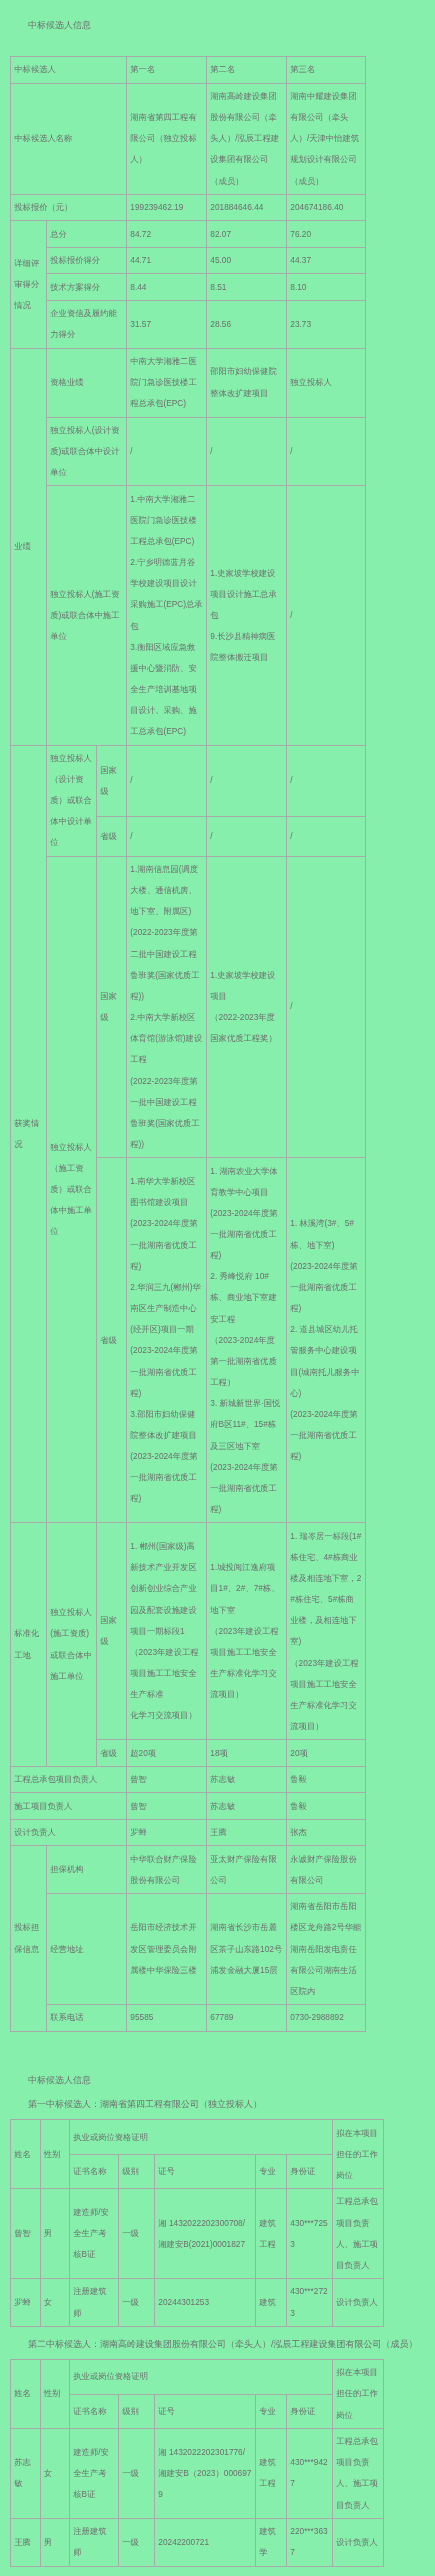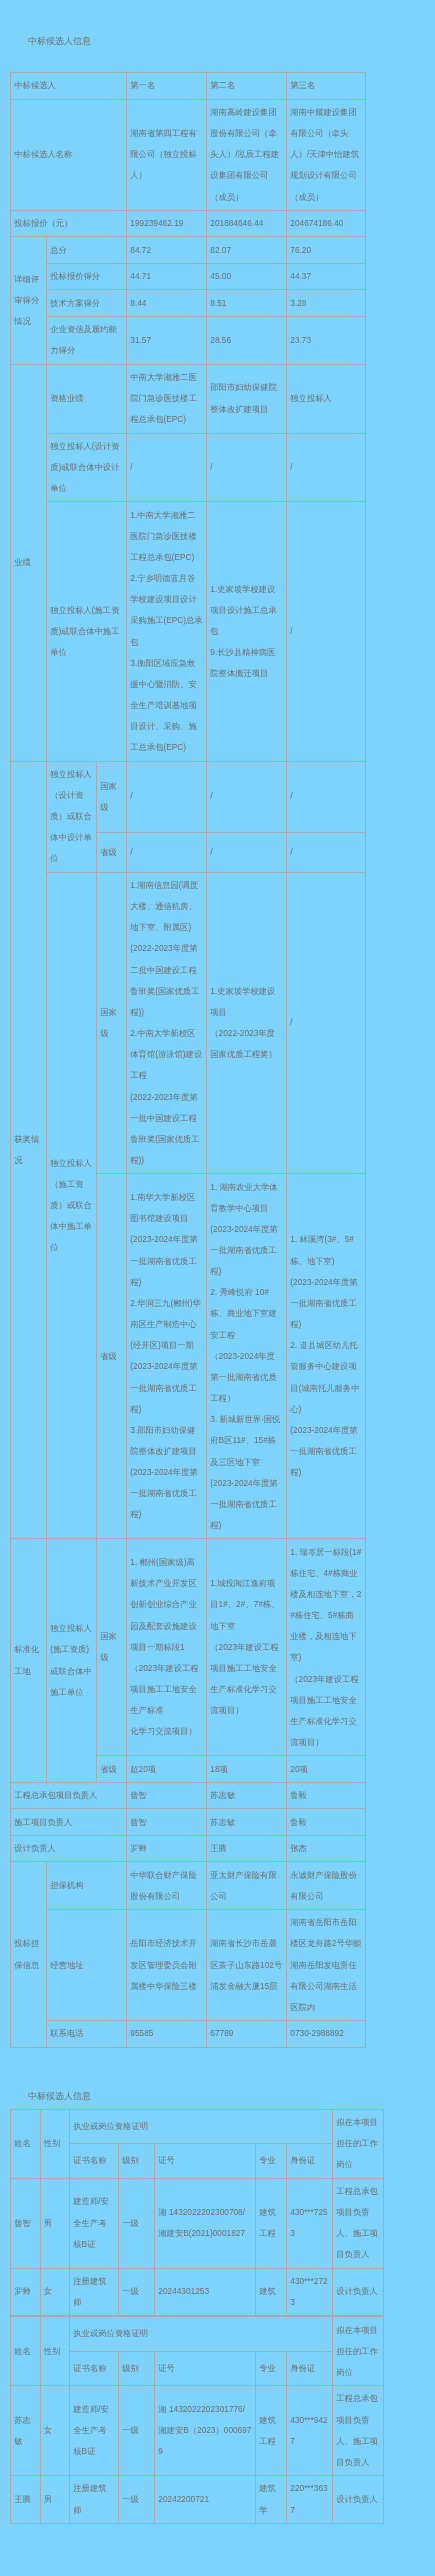--- a/index.html
+++ b/index.html
@@ -6,22 +6,22 @@
   body{
     background:#fbfbfb;
     color:#6e6e6e;
     font-family:"Liberation Sans","DejaVu Sans",sans-serif;
     font-size:8.3px;
   }
   .doc{
     width:436px;
     min-height:2576px;
     box-sizing:border-box;
-    padding-top:26px;
-    background:#7dd3fc;
+    padding-top:10px;
+    background:#86efac;
   }
   .section-title{
     margin:7.8px 0 5.6px 28px;
     font-size:9px;
     line-height:1.6;
     color:#6e6e6e;
   }
   .candidate-title{
     margin:10px 0 7.8px 28px;
     font-size:9px;
@@ -92,21 +92,21 @@
     <tr>
       <td colspan="2">投标报价得分</td>
       <td>44.71</td>
       <td>45.00</td>
       <td>44.37</td>
     </tr>
     <tr>
       <td colspan="2">技术方案得分</td>
       <td>8.44</td>
       <td>8.51</td>
-      <td>3.28</td>
+      <td>8.10</td>
     </tr>
     <tr>
       <td colspan="2">企业资信及履约能力得分</td>
       <td>31.57</td>
       <td>28.56</td>
       <td>23.73</td>
     </tr>
 
     <tr>
       <td rowspan="3">业绩</td>
@@ -231,20 +231,21 @@
       <td colspan="2">联系电话</td>
       <td>95585</td>
       <td>67789</td>
       <td>0730-2988892</td>
     </tr>
   </tbody>
     </table>
 
   <div class="section-title gap-lg">中标候选人信息</div>
 
+  <div class="candidate-title">第一中标候选人：湖南省第四工程有限公司（独立投标人）</div>
   <table class="t-person">
     <colgroup>
       <col style="width:29.5px">
         <col style="width:29.5px">
         <col style="width:49px">
         <col style="width:36px">
       <col style="width:101px">
         <col style="width:31px">
         <col style="width:46px">
         <col style="width:51px">
@@ -279,20 +280,21 @@
       <td>注册建筑师</td>
       <td>一级</td>
       <td>20244301253</td>
       <td>建筑</td>
       <td>430***2723</td>
       <td>设计负责人</td>
     </tr>
   </tbody>
     </table>
 
+  <div class="candidate-title">第二中标候选人：湖南高岭建设集团股份有限公司（牵头人）/泓辰工程建设集团有限公司（成员）</div>
   <table class="t-person">
     <colgroup>
       <col style="width:29.5px">
         <col style="width:29.5px">
         <col style="width:49px">
         <col style="width:36px">
       <col style="width:101px">
         <col style="width:31px">
         <col style="width:46px">
         <col style="width:51px">

